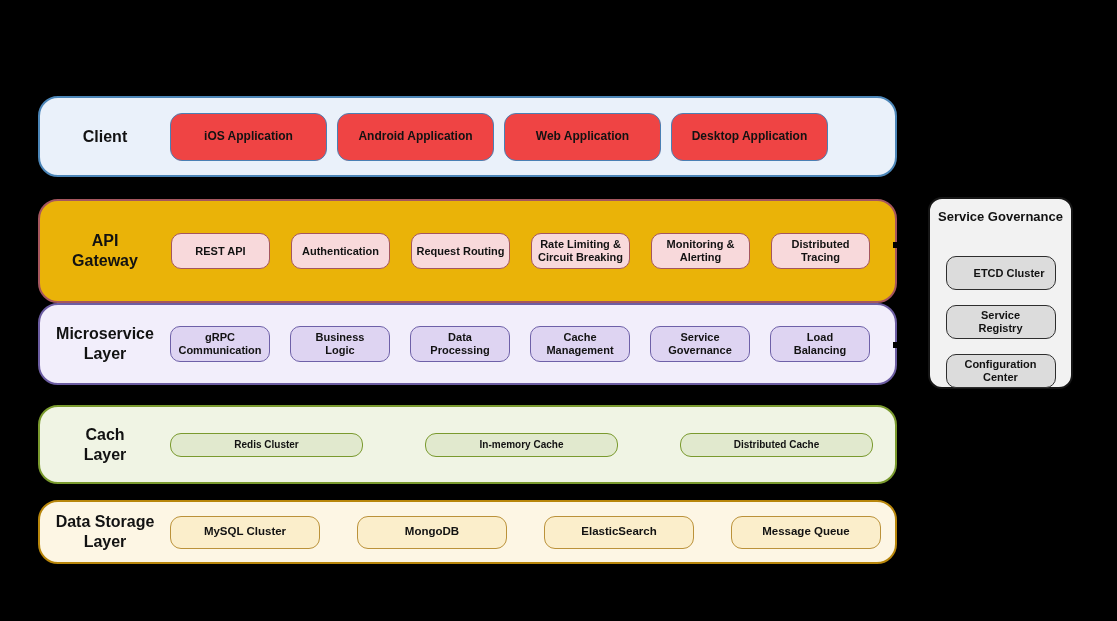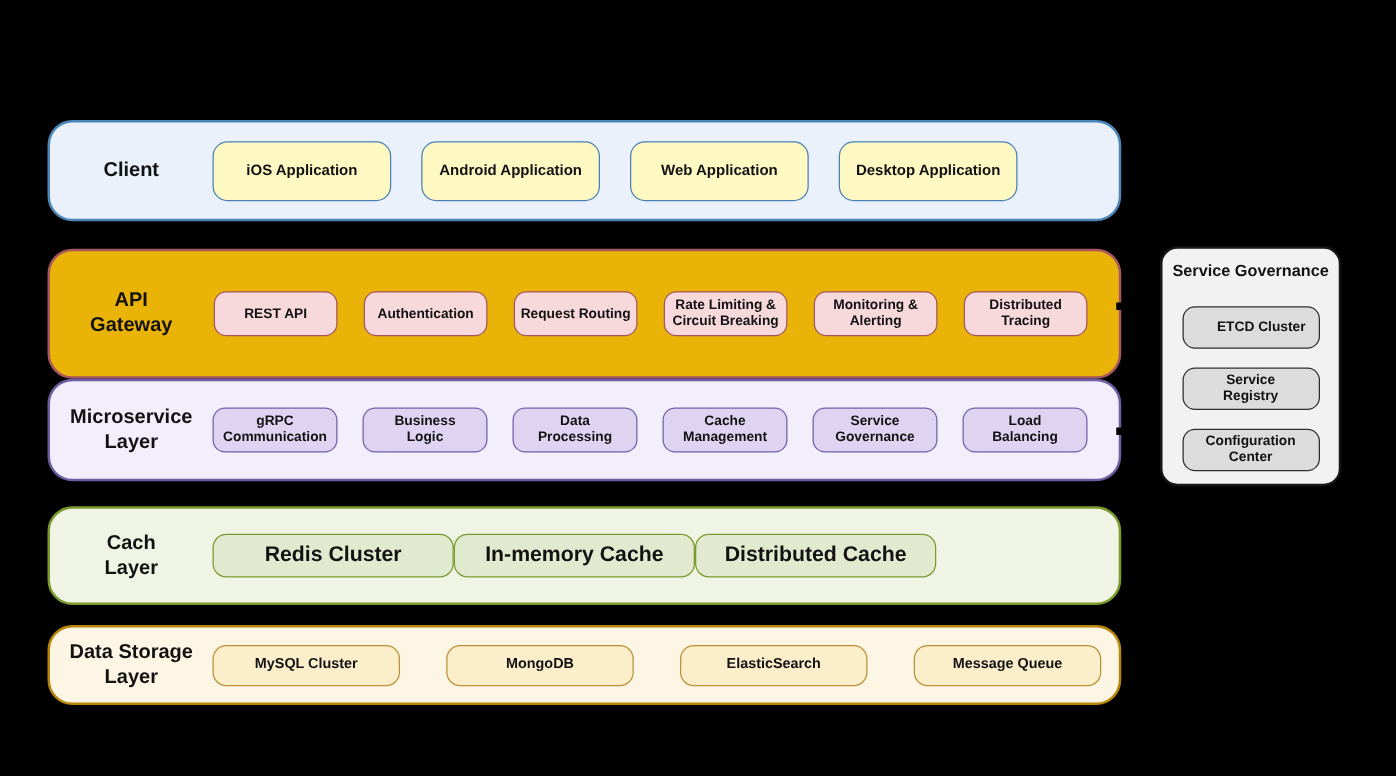--- a/index.html
+++ b/index.html
@@ -47,23 +47,23 @@
     border-width: 1.7px;
     box-sizing: border-box;
     white-space: pre-line;
     line-height: 1.18;
     padding: 0 4px;
   }
 
   
   .layer-client { top: 96px; height: 81px; background: #eaf1fa; border-color: #4c86b8; }
   .layer-client .node {
-    width: 143px; height: 48px; margin-right: 24px;
+    width: 157px; height: 48px; margin-right: 10px;
     font-size: 12px; border-radius: 12px;
-    background: #fef9c3; border-color: #4a80b4;
+    background: #ef4444; border-color: #4a80b4;
   }
 
   
   .layer-api { top: 199px; height: 104px; background: #eab308; border-color: #a5565e; }
   .layer-api .items { margin-left: 1px; }
   .layer-api .node {
     width: 99px; height: 36px; margin-right: 21px;
     font-size: 11px; border-radius: 10px;
     background: #f8d9db; border-color: #a5565e;
   }
@@ -72,22 +72,22 @@
   .layer-micro { top: 303px; height: 82px; background: #f2eefb; border-color: #6c5da2; }
   .layer-micro .node {
     width: 100px; height: 36px; margin-right: 20px;
     font-size: 11px; border-radius: 10px;
     background: #ded4f2; border-color: #6e60a8;
   }
 
   
   .layer-cache { top: 405px; height: 79px; background: #f0f4e4; border-color: #7a9a2e; }
   .layer-cache .node {
-    width: 193px; height: 35px; 
-    font-size: 17px; border-radius: 11px;
+    width: 193px; height: 24px; margin-right: 62px;
+    font-size: 10px; border-radius: 11px;
     background: #e1e9ce; border-color: #7a9a2e;
   }
 
   
   .layer-data { top: 500px; height: 64px; background: #fdf6e4; border-color: #b8860b; }
   .layer-data .node {
     width: 150px; height: 33px; margin-right: 37px;
     font-size: 11.5px; border-radius: 11px;
     background: #fbeecb; border-color: #bb923a;
   }
@@ -110,21 +110,21 @@
     color: #121212;
   }
   .panel .node {
     width: 110px; height: 34px;
     margin: 15px auto 0;
     background: #dcdcdc;
     border-color: #2e2e2e;
     font-size: 11px;
     border-radius: 10px;
   }
-  .panel .node.first { margin-top: 21px; padding-left: 21px; }
+  .panel .node.first { margin-top: 32px; padding-left: 21px; }
 
   
   .connector {
     position: absolute;
     width: 6px; height: 6px;
     background: #000000;
   }
   .connector-api { left: 893px; top: 242px; }
   .connector-micro { left: 893px; top: 342px; }
 </style>

